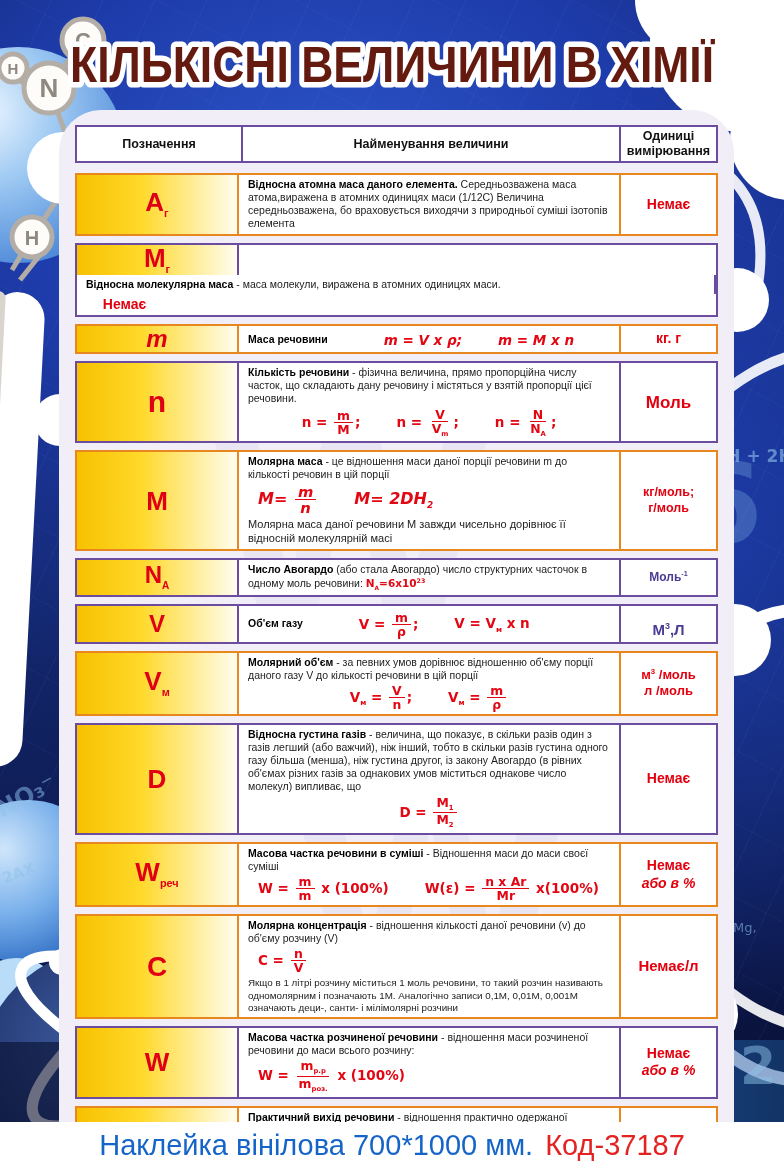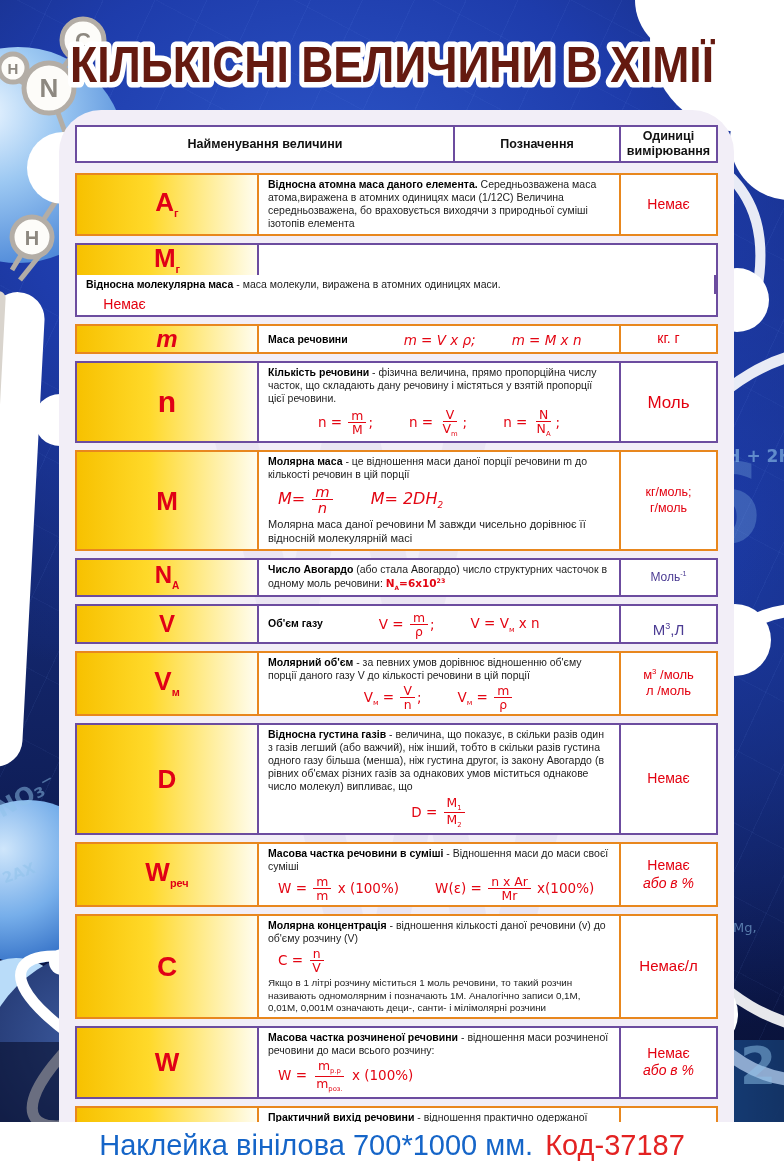--- a/index.html
+++ b/index.html
@@ -50,41 +50,41 @@
   .hdr .hc{display:flex;align-items:center;justify-content:center;text-align:center;
            font-weight:bold;color:#111;font-size:12.5px;box-sizing:border-box;}
   .hc1{width:166px;border-right:2px solid #6c4c9f;}
   .hc2{flex:1;border-right:2px solid #6c4c9f;}
   .hc3{width:95px;font-size:11px;line-height:1.2;padding:2px;}
 
   .rows{display:flex;flex-direction:column;gap:7px;}
   .row{display:flex;background:#fff;border:2px solid var(--bc);box-sizing:border-box;}
   .row.orange{--bc:#e8871e;} .row.purple{--bc:#6c4c9f;}
   .cell{box-sizing:border-box;}
-  .cell.sym{width:182px;border-right:2px solid var(--bc);display:flex;align-items:center;justify-content:center;
+  .cell.sym{width:162px;border-right:2px solid var(--bc);display:flex;align-items:center;justify-content:center;
             background:linear-gradient(90deg,#f7c100 0%,#ffd92a 40%,#fffdf0 100%);}
   .symbol{font-weight:bold;color:#e00016;font-size:26px;line-height:1;}
   .symbol sub{font-size:.42em;}
   .it{font-style:italic;}
   .cell.def{flex:1;border-right:2px solid var(--bc);padding:3px 9px;display:flex;flex-direction:column;justify-content:center;}
   .defline{font-size:10.5px;color:#1c1c1c;line-height:1.25;}
   .defline b{color:#000;}
   .defline.withf{display:flex;align-items:center;gap:46px;flex-wrap:wrap;}
   .ftail{color:#e30613;font-weight:bold;font-family:"DejaVu Sans",sans-serif;font-size:10.5px;}
-  .fline{color:#e30613;font-weight:normal;font-size:13.5px;display:flex;align-items:center;gap:36px;
+  .fline{color:#e30613;font-weight:bold;font-size:13.5px;display:flex;align-items:center;gap:36px;
          margin-top:2px;font-family:"DejaVu Sans",sans-serif;}
   .fline.center{justify-content:center;}
   .fline.left{justify-content:flex-start;padding-left:10px;}
   .frac{display:inline-flex;flex-direction:column;align-items:center;vertical-align:middle;margin:0 2px;line-height:1.05;font-size:.92em;}
   .frac .num{border-bottom:1.5px solid currentColor;padding:0 3px;}
   .frac .den{padding:0 3px;}
   .fline sub,.ftail sub{font-size:.55em;} .fline sup,.ftail sup{font-size:.6em;}
   .note{font-size:9.8px;color:#222;margin-top:3px;line-height:1.25;}
   .cell.unit{width:95px;display:flex;flex-direction:column;align-items:center;justify-content:center;padding:2px;}
-  .uline{font-size:14px;font-weight:normal;color:#e3000f;text-align:right;line-height:1.25;}
+  .uline{font-size:14px;font-weight:bold;color:#e3000f;text-align:right;line-height:1.25;}
   .uline sup{font-size:.6em;}
   .unit.purple .uline{color:#4b3b93;}
 
   
   .footer{position:absolute;left:0;bottom:0;width:784px;height:46px;background:#fff;z-index:7;
           display:flex;align-items:center;justify-content:center;gap:12px;font-size:29px;}
   .f-blue{color:#1565c8;} .f-red{color:#e32222;}
 </style>
 </head>
 <body>
@@ -203,22 +203,22 @@
   </svg>
 
   <svg class="title-svg" width="672" height="84" viewBox="0 0 672 84">
     <text x="336" y="60" text-anchor="middle" textLength="644" lengthAdjust="spacingAndGlyphs" font-family="Liberation Sans, sans-serif" font-size="50" font-weight="bold" fill="#651a10" stroke="#ffffff" stroke-width="11" stroke-linejoin="round" paint-order="stroke">КІЛЬКІСНІ ВЕЛИЧИНИ В ХІМІЇ</text>
   </svg>
 
   <div class="panel">
     <div class="wm wm1">W</div>
     <div class="wm wm2">W</div>
     <div class="hdr">
+        <div class="hc hc1">Позначення</div>
         <div class="hc hc2">Найменування величини</div>
-        <div class="hc hc1">Позначення</div>
         <div class="hc hc3">Одиниці вимірювання</div>
       </div>
     <div class="rows">
         <div class="row orange" style="min-height: 40px;">
           <div class="cell sym">
             <span class="symbol">A<sub>г</sub></span>
           </div>
           <div class="cell def">
             <div class="defline"><b>Відносна атомна маса даного елемента.</b><span> Середньозважена маса атома,виражена в атомних одиницях маси (1/12С) Величина середньозважена, бо враховується виходячи з природньої суміші ізотопів елемента</span></div>
           </div>

